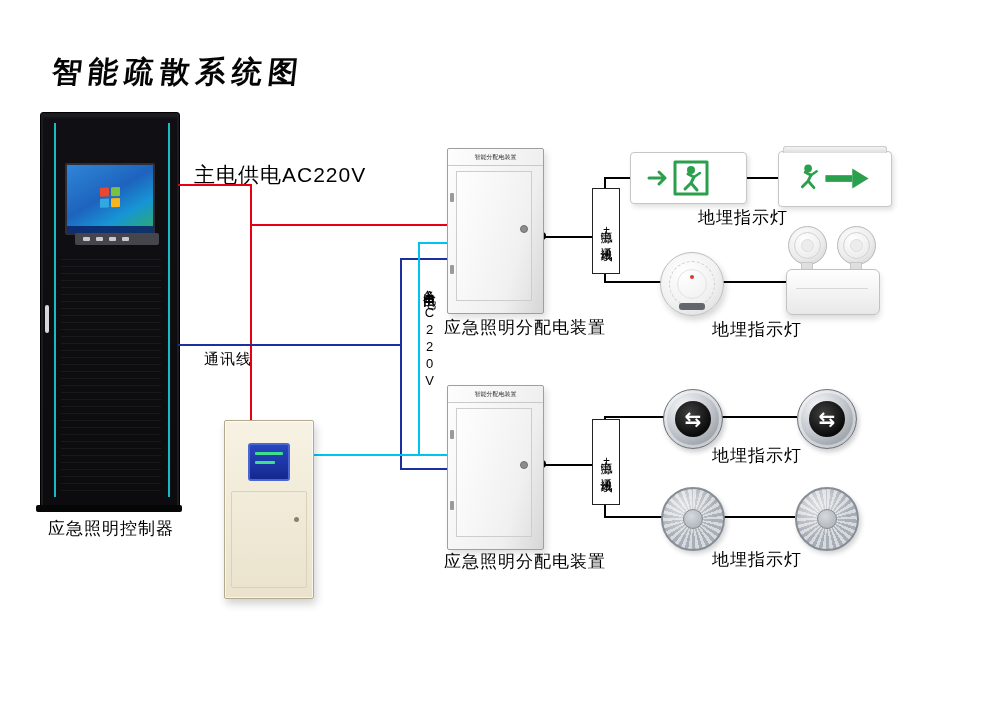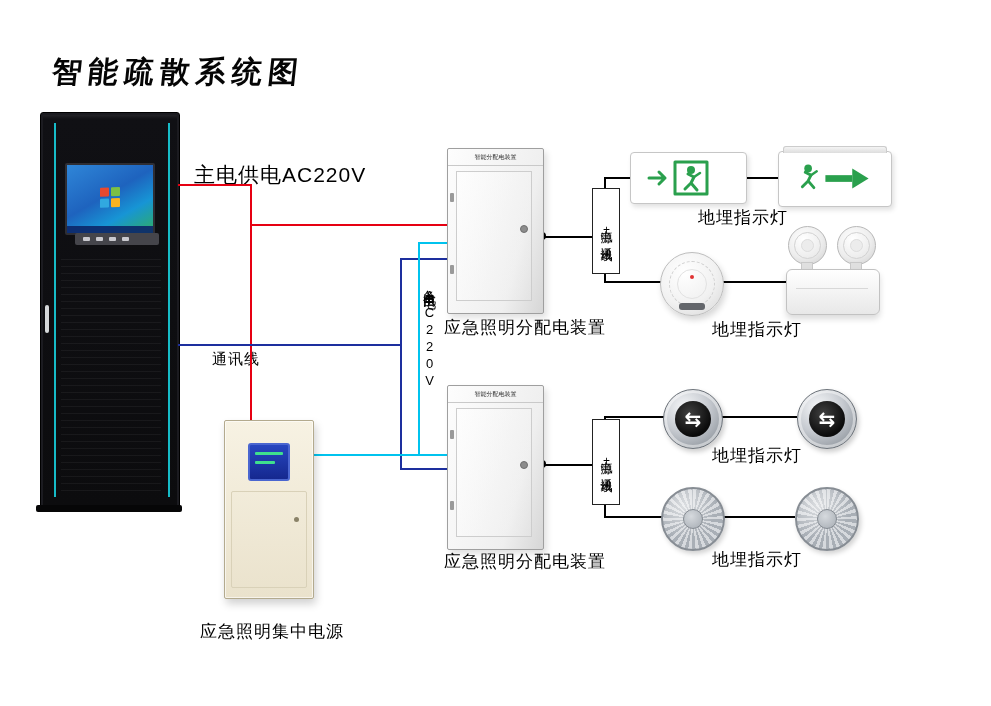--- a/index.html
+++ b/index.html
@@ -140,23 +140,24 @@
     <div class="rack-panel">
       <i></i>
       <i></i>
       <i></i>
       <i></i>
     </div>
     <div class="rack-handle"></div>
     <div class="rack-vent"></div>
   </div>
   <div class="rack-base"></div>
+  <div class="lbl" style="left:48px;top:517px">应急照明控制器</div>
 
   <div class="lbl" style="left:194px;top:161px;font-size:21px">主电供电AC220V</div>
-  <div class="lbl" style="left:212px;top:350px;font-size:15px">通讯线</div>
+  <div class="lbl" style="left:204px;top:350px;font-size:15px">通讯线</div>
   <div class="vtext" style="left:420px;top:280px;font-size:13px">备电供电AC220V</div>
 
   <div class="wire h red" style="left:178px;top:184px;width:74px"></div>
   <div class="wire v red" style="left:250px;top:184px;height:238px"></div>
   <div class="wire h red" style="left:250px;top:224px;width:197px"></div>
   <div class="wire h blue" style="left:178px;top:344px;width:224px"></div>
   <div class="wire v blue" style="left:400px;top:258px;height:212px"></div>
   <div class="wire h blue" style="left:400px;top:258px;width:47px"></div>
   <div class="wire h blue" style="left:400px;top:468px;width:47px"></div>
   <div class="wire h cyan" style="left:312px;top:454px;width:135px"></div>
@@ -179,21 +180,20 @@
   <div class="dot" style="left:538px;top:460px"></div>
 
   <div class="cps">
     <div class="cps-display">
       <i></i>
       <i></i>
     </div>
     <div class="cps-door"></div>
     <div class="cps-lock"></div>
   </div>
-  <div class="lbl" style="left:200px;top:620px">应急照明集中电源</div>
 
   <div class="dbox" style="left:447px;top:148px;height:164px">
     <div class="dbox-plate">智能分配电装置</div>
     <div class="dbox-seam"></div>
     <div class="dbox-door"></div>
     <i class="hinge" style="top:44px"></i>
     <i class="hinge" style="top:116px"></i>
     <i class="dlock" style="top:76px"></i>
   </div>
   <div class="lbl" style="left:444px;top:316px">应急照明分配电装置</div>

